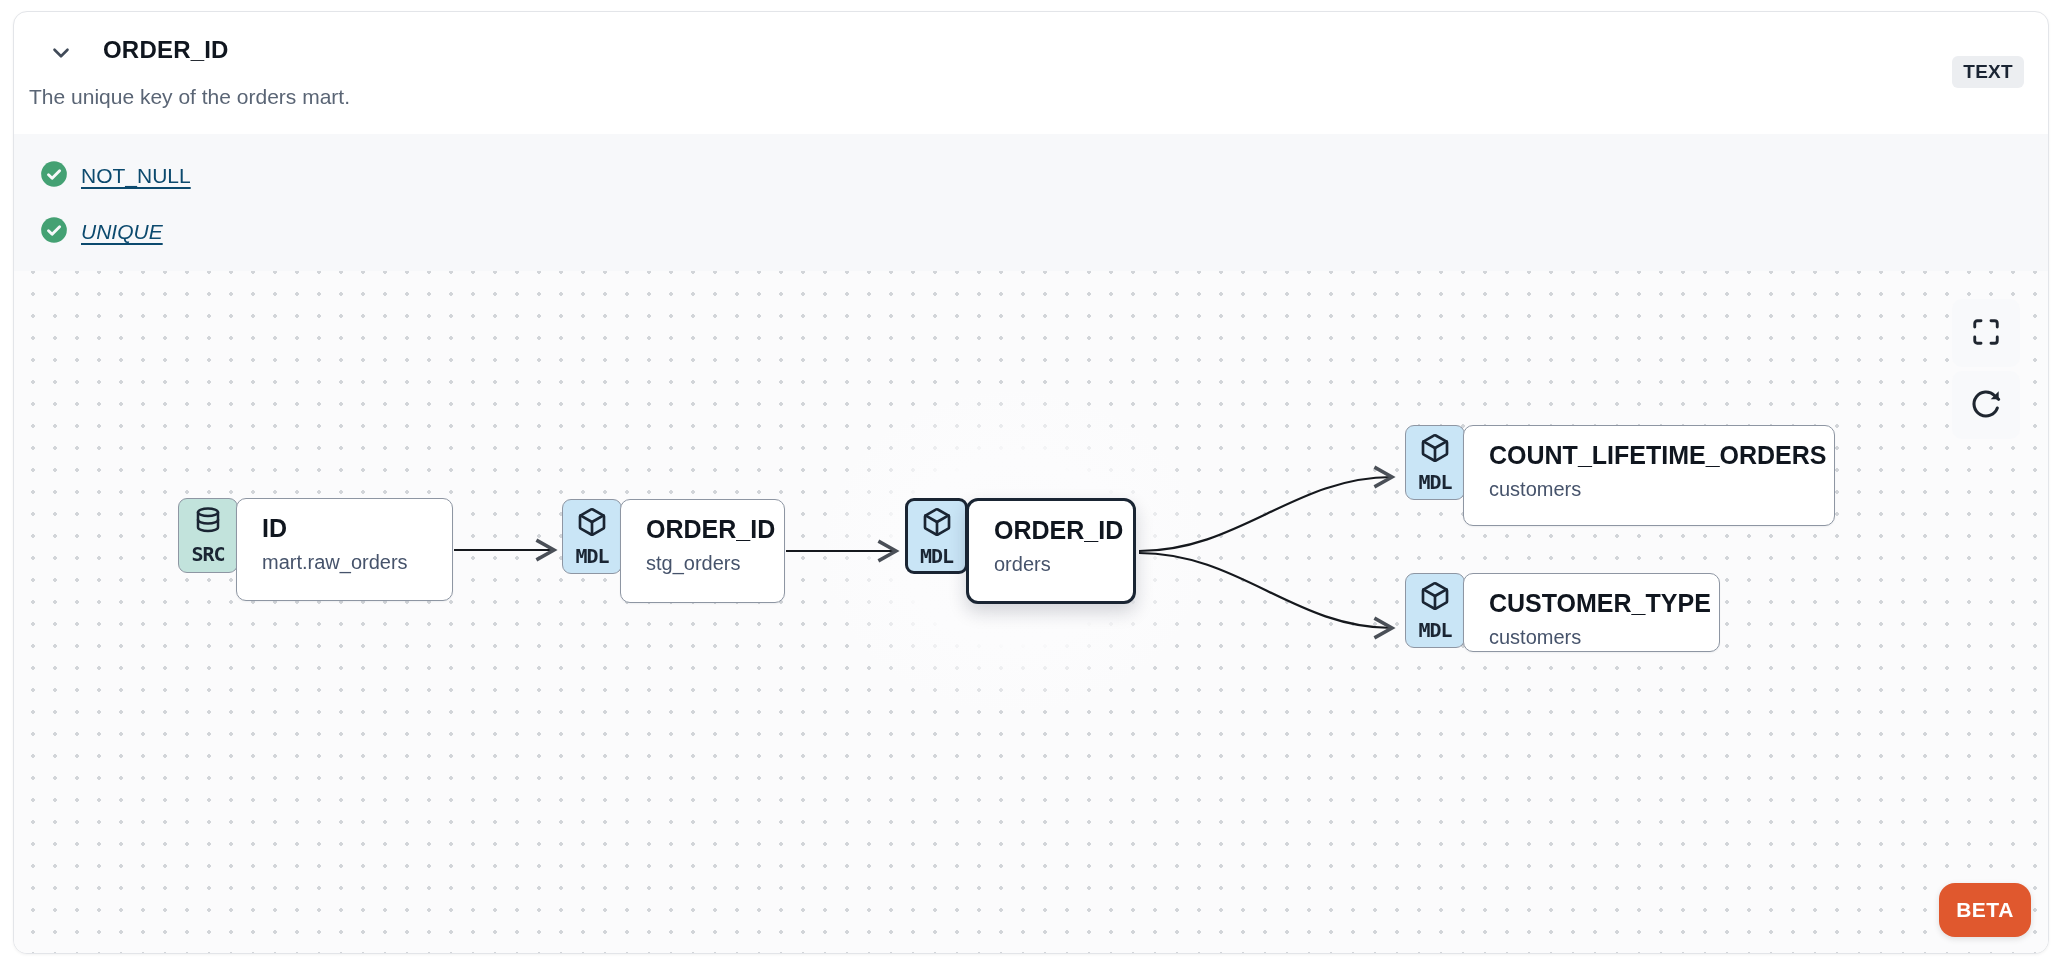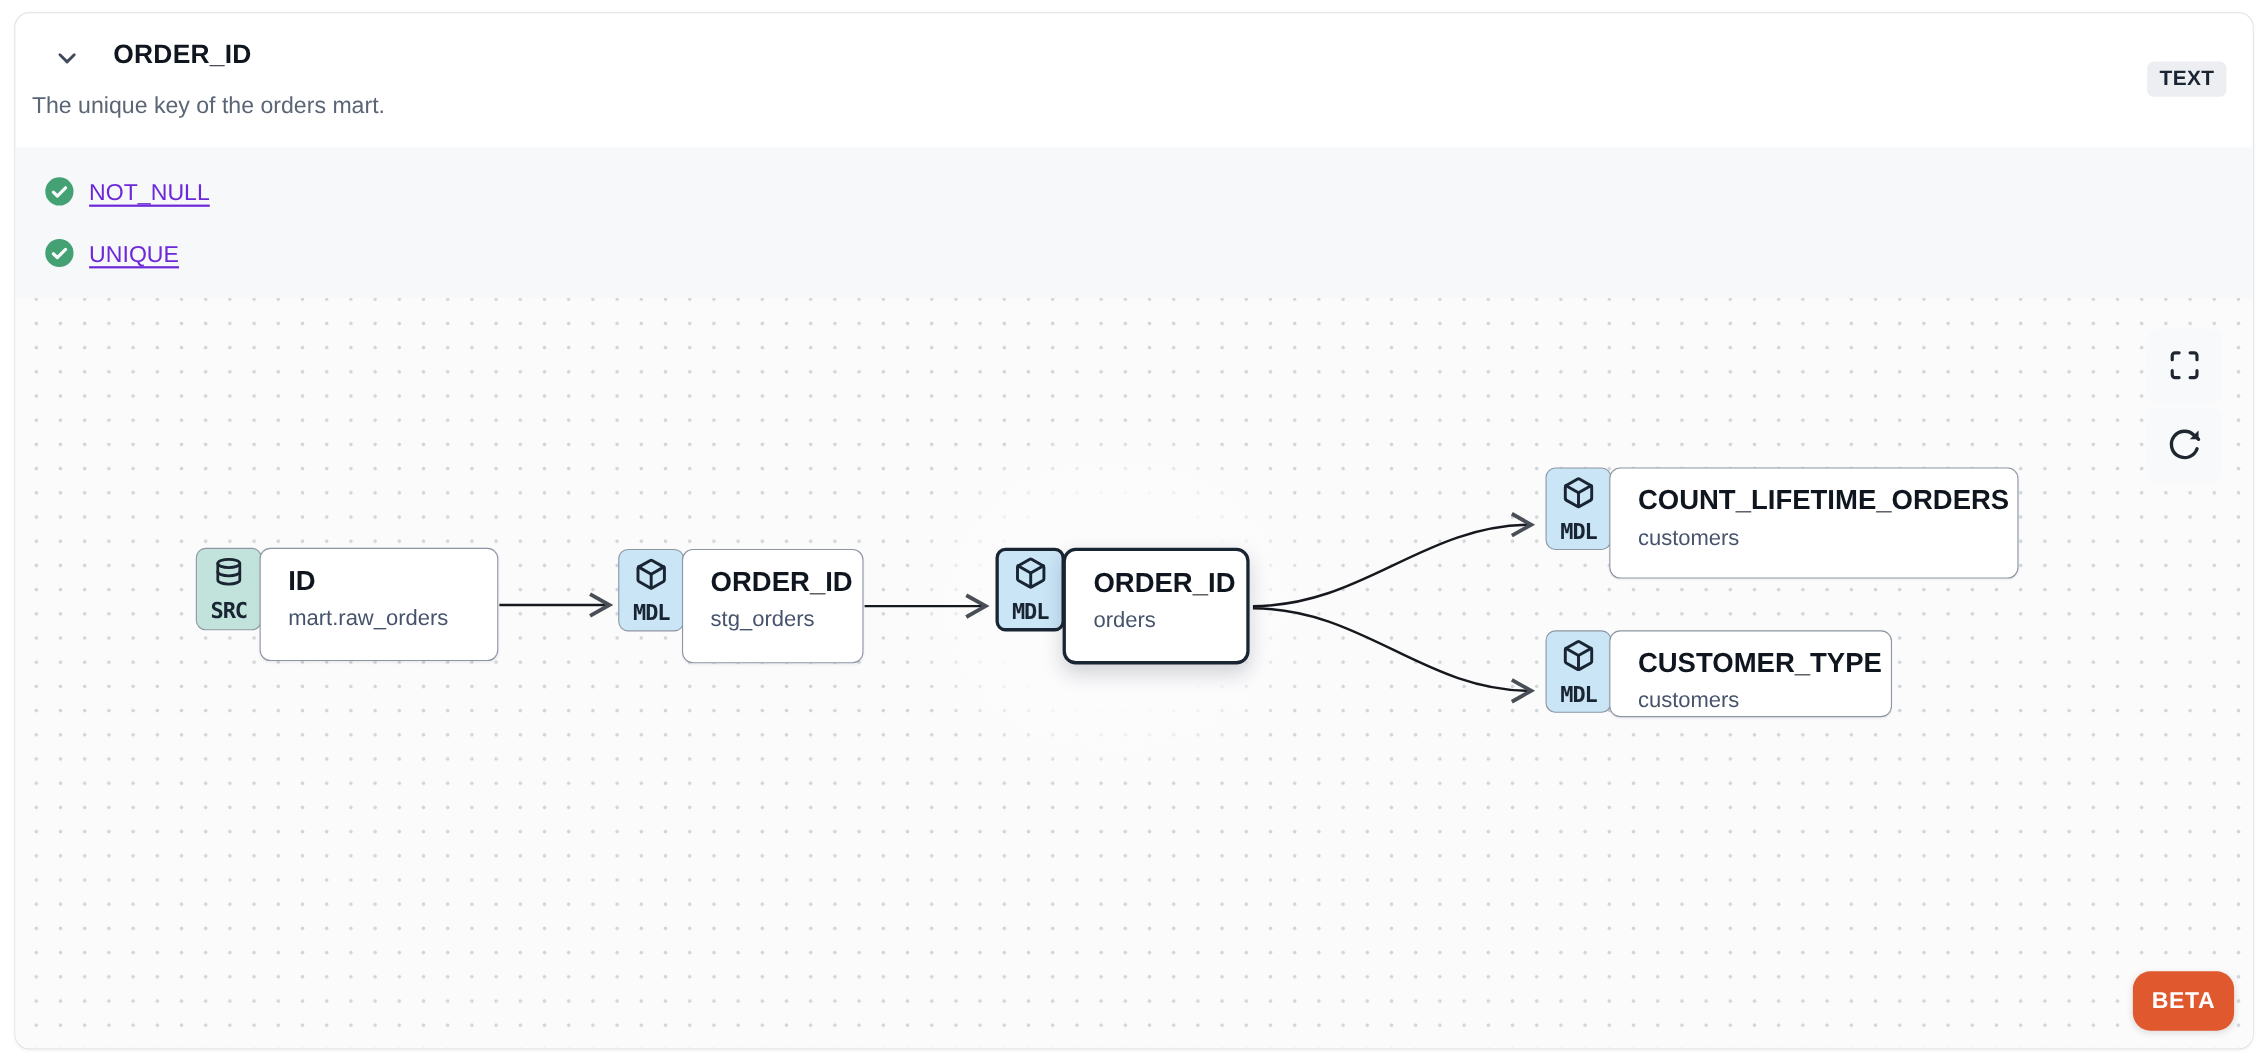--- a/index.html
+++ b/index.html
@@ -12,22 +12,22 @@
     background:transparent;display:flex;align-items:center;justify-content:center;cursor:pointer;}
   .chev-btn svg{stroke:#414b59;}
   .page-title{position:absolute;left:89px;top:24px;font-size:24px;font-weight:700;
     color:#10161f;letter-spacing:.2px;}
   .type-badge{position:absolute;right:24px;top:20px;background:#eceef1;color:#1a2433;
     font-size:19px;font-weight:700;padding:5px 11px;border-radius:6px;letter-spacing:.3px;margin-top:24px;}
   .descr{position:absolute;left:15px;top:73px;font-size:21px;color:#5a6575;}
   
   .tests{position:absolute;left:0;top:122px;width:100%;height:137px;background:#f7f8fa;}
   .test-row{position:absolute;left:26px;height:34px;display:flex;align-items:center;gap:13px;}
-  .test-row.r0{top:25px;} .test-row.r1{top:81px;}
-  .test-link{font-size:21px;font-weight:500;color:#6d28d9;text-decoration:underline;
+  .test-row.r0{top:25px;} .test-row.r1{top:81px;font-style:italic;}
+  .test-link{font-size:21px;font-weight:500;color:#0c4a6e;text-decoration:underline;
     text-underline-offset:4px;cursor:pointer;}
   
   .canvas{position:absolute;left:0;top:259px;width:2034px;height:682px;background:#fbfbfc;
     background-image:radial-gradient(circle,#d2d5d9 1.7px,transparent 1.8px);
     background-size:22px 22px;background-position:8px 12px;}
   .glow{position:absolute;left:810px;top:120px;width:380px;height:320px;pointer-events:none;
     background:radial-gradient(ellipse at center,#fbfbfc 0%,#fcfcfd 40%,rgba(252,252,253,0) 75%);}
   svg.edges{position:absolute;left:0;top:0;}
   
   .node{position:absolute;cursor:pointer;}

